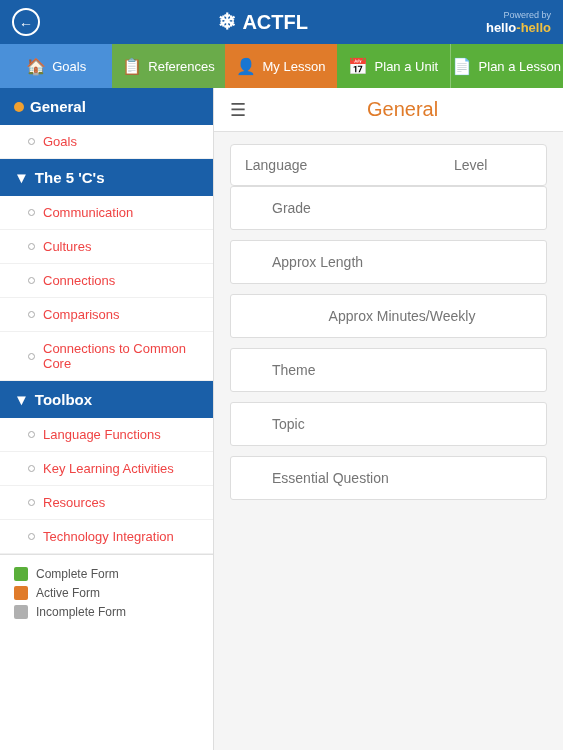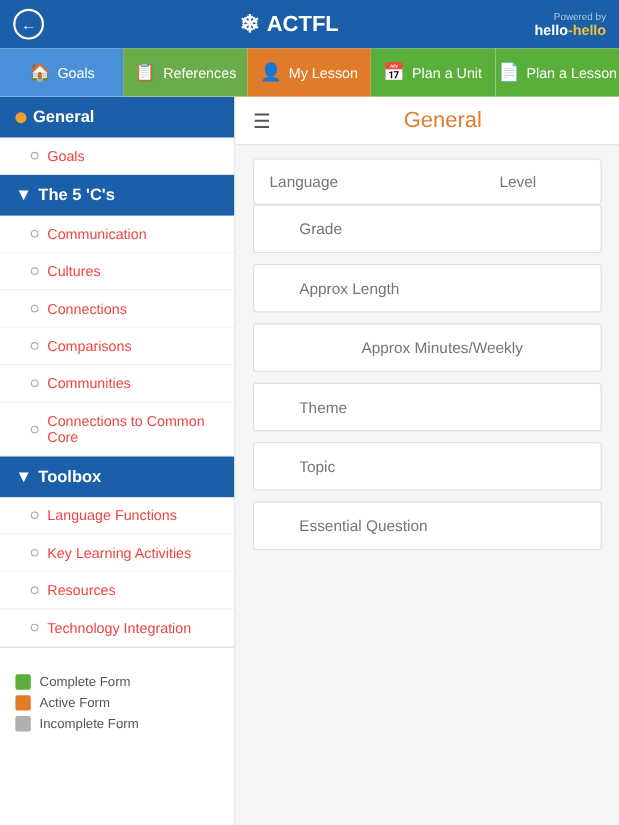--- a/index.html
+++ b/index.html
@@ -106,21 +106,21 @@
       color: white;
       padding: 10px 14px;
       font-size: 15px;
       font-weight: bold;
       display: flex; align-items: center; gap: 6px;
       cursor: pointer;
     }
 
     
     .legend {
-      padding: 24px 14px;
+      padding: 12px 14px;
       background: white;
       border-top: 1px solid #e0e0e0;
     }
     .legend-item {
       display: flex; align-items: center; gap: 8px;
       font-size: 12px;
       color: #555;
       margin-bottom: 5px;
     }
     .legend-box {
@@ -299,24 +299,20 @@
     <div class="sidebar-item">
       <span class="dot"></span>
       <span>Connections</span>
     </div>
     <div class="sidebar-item">
       <span class="dot"></span>
       <span>Comparisons</span>
     </div>
     <div class="sidebar-item">
       <span class="dot"></span>
-      <span>Communities</span>
-    </div>
-    <div class="sidebar-item">
-      <span class="dot"></span>
       <span>Connections to Common Core</span>
     </div>
 
     <div class="sidebar-group-header">
       <span class="chevron">▼</span>
       <span>Toolbox</span>
     </div>
 
     <div class="sidebar-item">
       <span class="dot"></span>

